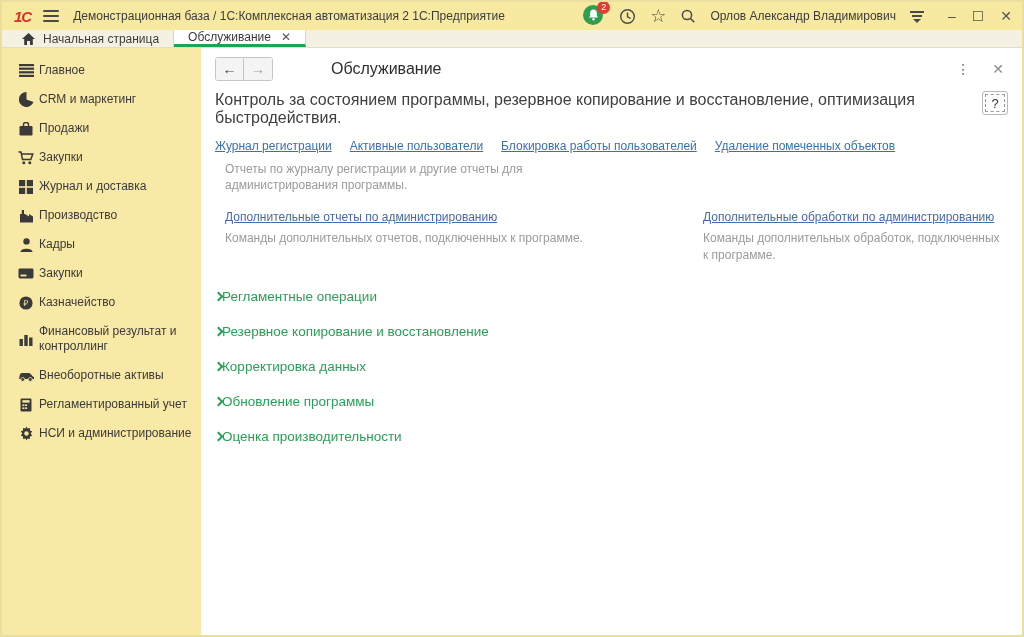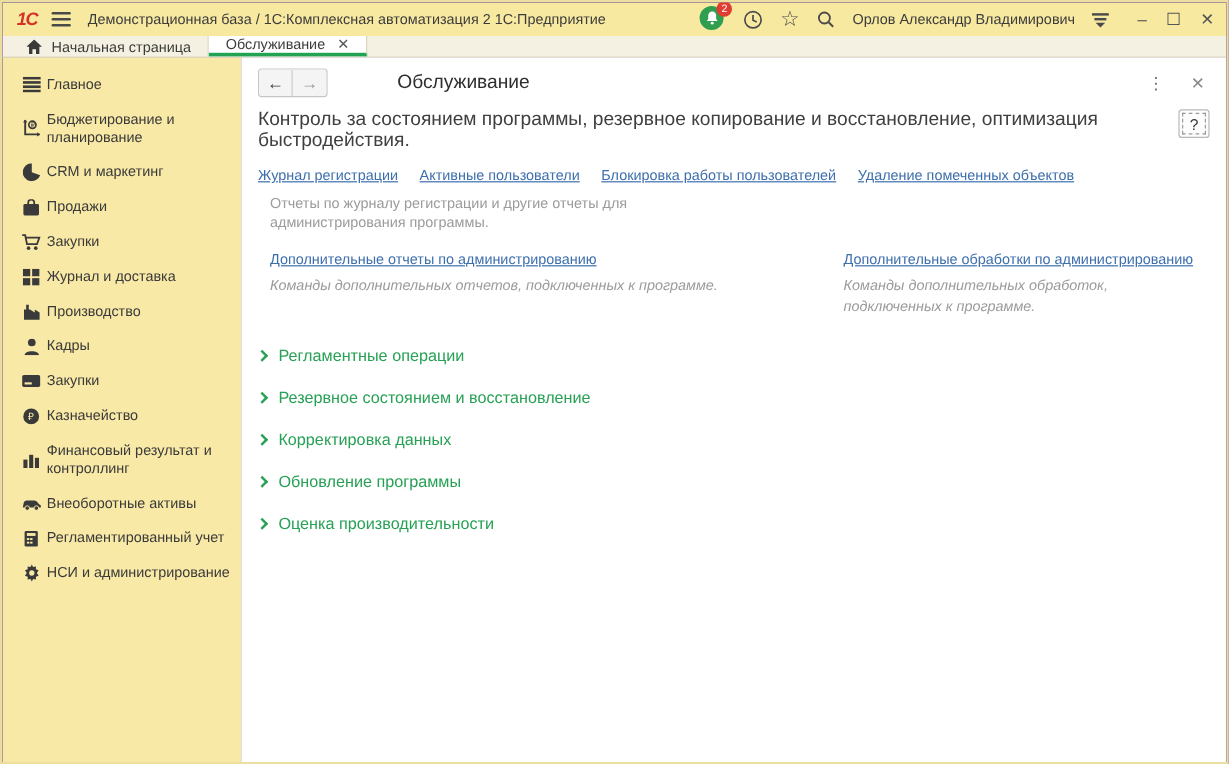--- a/index.html
+++ b/index.html
@@ -1,18 +1,18 @@
 <!DOCTYPE html>
 <html><head>
 <meta charset="utf-8">
 <style>
   * { box-sizing: border-box; margin: 0; padding: 0; }
   html,body { width:1024px; height:637px; }
   body { font-family: "Liberation Sans", "DejaVu Sans", sans-serif; background:#d8d8d8; }
-  .window { width:1024px; height:637px; background:#4c1d95; border:2px solid #eadf9e; display:flex; flex-direction:column; overflow:hidden; }
+  .window { width:1024px; height:637px; background:#86efac; border:2px solid #eadf9e; display:flex; flex-direction:column; overflow:hidden; }
 
   
   .topbar { height:28px; background:#f8e9a1; display:flex; align-items:center; padding:0 10px 0 12px; flex:0 0 auto; }
   .logo-1c { color:#d63227; font-weight:bold; font-style:italic; font-size:15px; letter-spacing:-1px; margin-right:12px; }
   .burger { width:16px; height:12px; display:flex; flex-direction:column; justify-content:space-between; margin-right:14px; cursor:pointer; }
   .burger i { display:block; height:2px; background:#4a4a4a; border-radius:1px; }
   .win-title { font-size:12px; color:#3c3c3c; white-space:nowrap; }
   .topbar-right { margin-left:auto; display:flex; align-items:center; gap:14px; }
   .bell-wrap { position:relative; width:22px; height:22px; cursor:pointer; }
   .bell-circle { width:20px; height:20px; border-radius:50%; background:#2f9e4f; display:flex; align-items:center; justify-content:center; }
@@ -61,25 +61,25 @@
   .green-head { display:flex; align-items:center; gap:9px; color:#27a155; font-size:13.5px; cursor:pointer; }
   .chev { width:7px; height:7px; border-right:2px solid #27a155; border-bottom:2px solid #27a155; display:inline-block; flex:0 0 auto; }
   .chev.down { transform:rotate(45deg); margin-top:-3px; }
   .chev.right { transform:rotate(-45deg); }
   .admin-link { display:inline-block; margin:8px 0 0 2px; }
   .gray-desc { font-size:12px; color:#9b9b9b; margin:6px 0 0 10px; line-height:1.35; }
   .section-body { padding:0 14px; }
   .cols { display:flex; margin-top:14px; }
   .col-left { flex:0 0 478px; }
   .col-right { flex:1; }
-  .col .gray-desc { margin-left:0; margin-top:5px;font-style:italic; }
+  .col .gray-desc { margin-left:0; margin-top:5px; }
   .col { padding-left:10px; }
 
   .collapsed-list { padding:6px 14px 0 14px; }
-  .collapsed-item { display:flex; align-items:center; gap:10px; color:#27a155; font-size:13.5px; margin-top:20px; cursor:pointer; }
+  .collapsed-item { display:flex; align-items:center; color:#27a155; font-size:13.5px; margin-top:20px; cursor:pointer; }
 
   svg { display:block; }
 </style>
 </head>
 <body>
 
 <div class="window">
 
   <div class="topbar">
     <span class="logo-1c">1С</span>
@@ -149,32 +149,20 @@
               <rect y="0" width="15" height="2.2" fill="#3a3a3a"></rect>
               <rect y="3.6" width="15" height="2.2" fill="#3a3a3a"></rect>
               <rect y="7.2" width="15" height="2.2" fill="#3a3a3a"></rect>
               <rect y="10.8" width="15" height="2.2" fill="#3a3a3a"></rect>
             </svg>
           </span>
         <span>Главное</span>
       </div>
       <div class="side-item">
         <span class="side-ico">
-            <svg width="16" height="16" viewBox="0 0 16 16">
-              <path d="M3 1 L3 13 L15 13" fill="none" stroke="#3a3a3a" stroke-width="1.6"></path>
-              <path d="M1.2 3 L3 0.5 L4.8 3 Z" fill="#3a3a3a"></path>
-              <path d="M13 11.2 L15.5 13 L13 14.8 Z" fill="#3a3a3a"></path>
-              <circle cx="9" cy="5" r="3" fill="none" stroke="#3a3a3a" stroke-width="1.4"></circle>
-              <text x="7.6" y="7" font-size="5.5" fill="#3a3a3a">₽</text>
-            </svg>
-          </span>
-        <span>Бюджетирование и планирование</span>
-      </div>
-      <div class="side-item">
-        <span class="side-ico">
             <svg width="15" height="15" viewBox="0 0 15 15">
               <path d="M7.5 7.5 L7.5 0 A7.5 7.5 0 1 0 14.5 10 Z" fill="#3a3a3a"></path>
             </svg>
           </span>
         <span>CRM и маркетинг</span>
       </div>
       <div class="side-item">
         <span class="side-ico">
             <svg width="14" height="14" viewBox="0 0 14 14">
               <rect x="0.5" y="4" width="13" height="9.5" rx="1.2" fill="#3a3a3a"></rect>
@@ -325,21 +313,21 @@
         </div>
       </div>
 
       <div class="collapsed-list">
         <div class="collapsed-item">
           <span class="chev right"></span>
           <span>Регламентные операции</span>
         </div>
         <div class="collapsed-item">
           <span class="chev right"></span>
-          <span>Резервное состоянием и восстановление</span>
+          <span>Резервное копирование и восстановление</span>
         </div>
         <div class="collapsed-item">
           <span class="chev right"></span>
           <span>Корректировка данных</span>
         </div>
         <div class="collapsed-item">
           <span class="chev right"></span>
           <span>Обновление программы</span>
         </div>
         <div class="collapsed-item">

